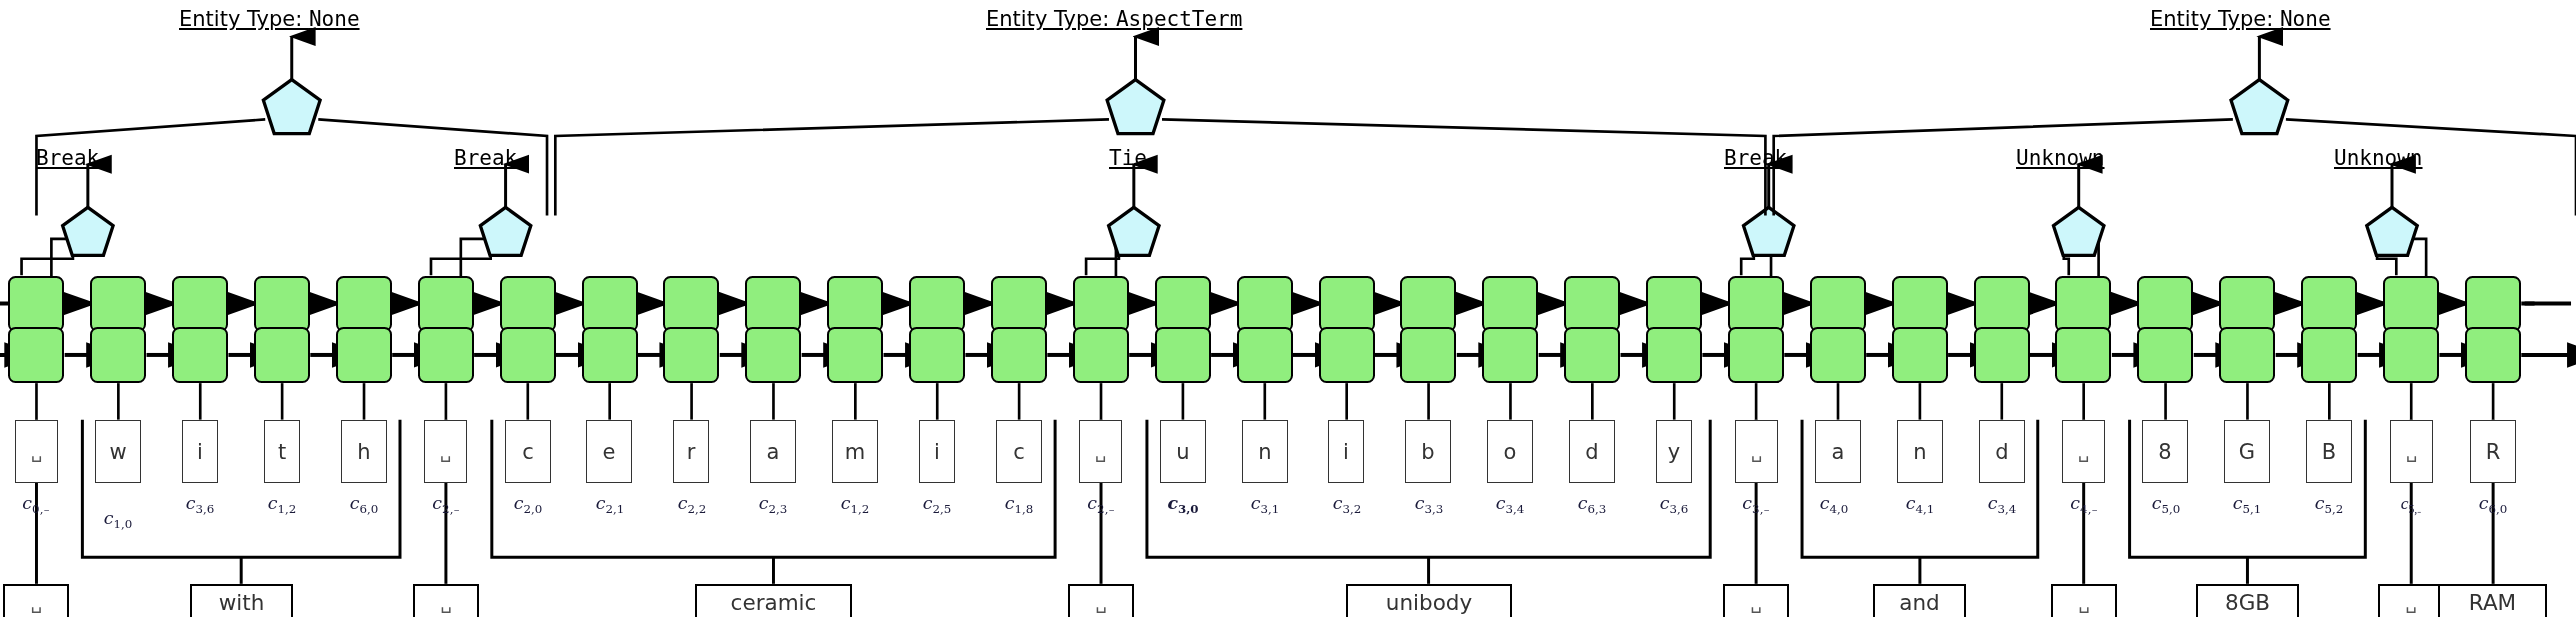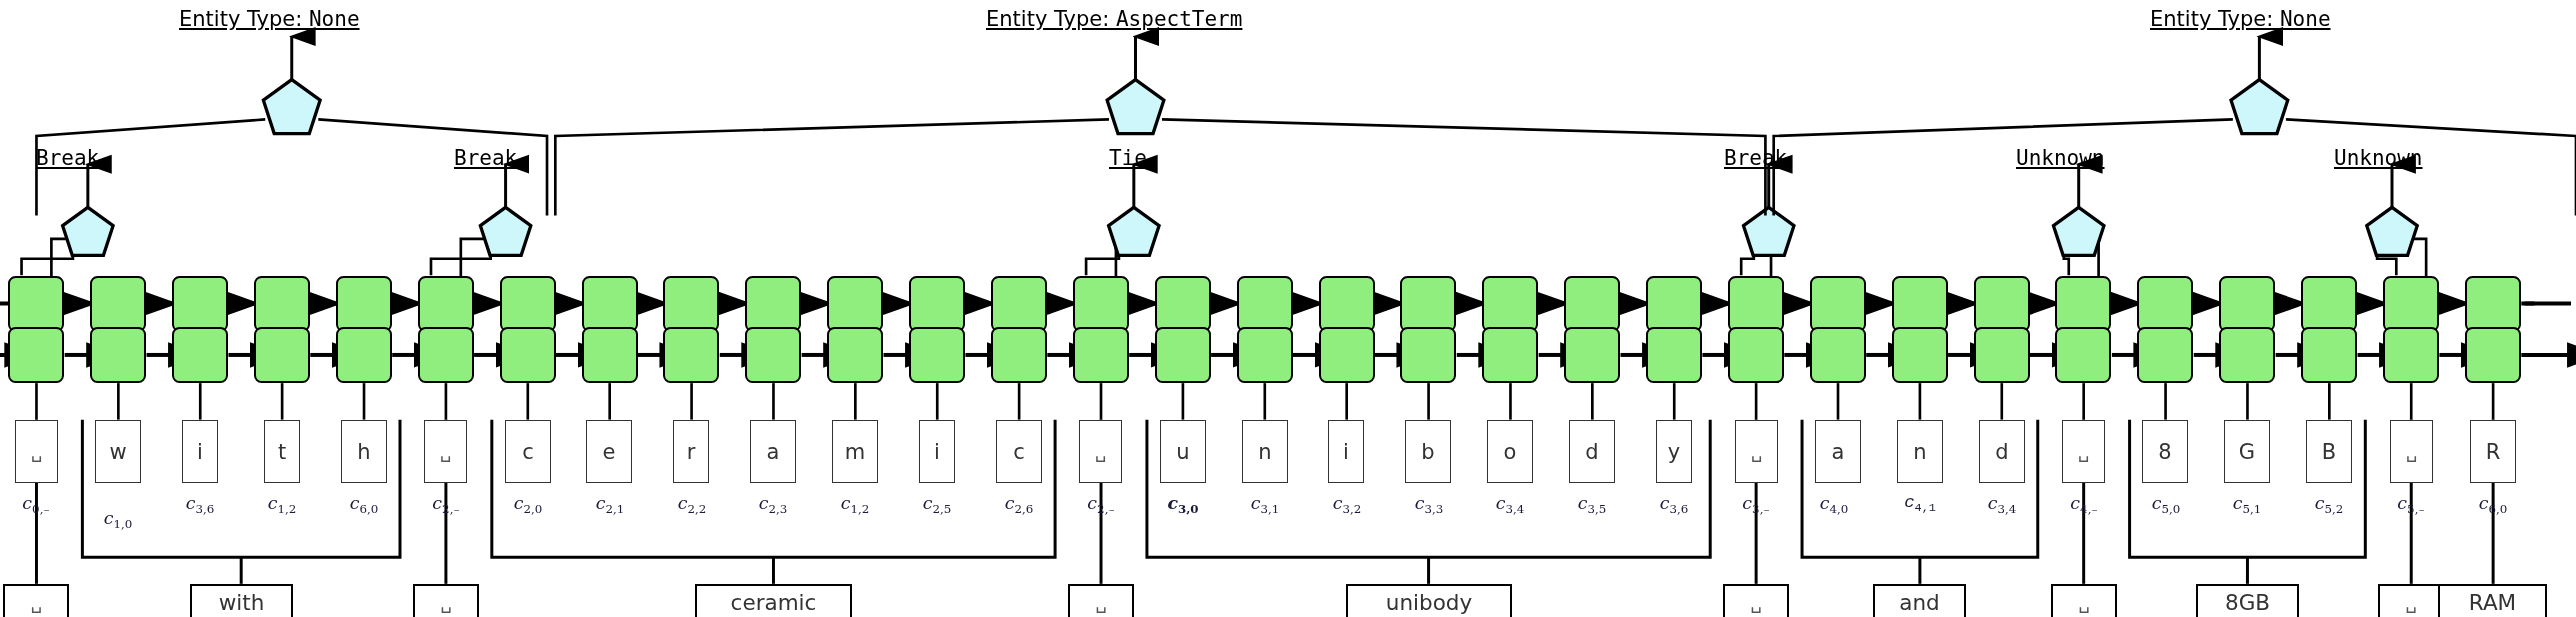--- a/index.html
+++ b/index.html
@@ -239,55 +239,55 @@
       <div class="csub" style="left: 610px; top: 493px; transform: translateX(-50%);">c<sub>2,1</sub></div>
       <div class="charbox" style="left: 673px; top: 420px; width: 36px; height: 63px;">r</div>
       <div class="csub" style="left: 692px; top: 493px; transform: translateX(-50%);">c<sub>2,2</sub></div>
       <div class="charbox" style="left: 750px; top: 420px; width: 46px; height: 63px;">a</div>
       <div class="csub" style="left: 773px; top: 493px; transform: translateX(-50%);">c<sub>2,3</sub></div>
       <div class="charbox" style="left: 832px; top: 420px; width: 46px; height: 63px;">m</div>
       <div class="csub" style="left: 855px; top: 493px; transform: translateX(-50%);">c<sub>1,2</sub></div>
       <div class="charbox" style="left: 919px; top: 420px; width: 36px; height: 63px;">i</div>
       <div class="csub" style="left: 937px; top: 493px; transform: translateX(-50%);">c<sub>2,5</sub></div>
       <div class="charbox" style="left: 996px; top: 420px; width: 46px; height: 63px;">c</div>
-      <div class="csub" style="left: 1019px; top: 493px; transform: translateX(-50%);">c<sub>2,6</sub></div>
+      <div class="csub" style="left: 1019px; top: 493px; transform: translateX(-50%);">c<sub>1,8</sub></div>
       <div class="charbox" style="left: 1079px; top: 420px; width: 43px; height: 63px; font-size: 18px; color: rgb(85, 85, 85);">␣</div>
       <div class="csub" style="left: 1101px; top: 493px; transform: translateX(-50%);">c<sub>2,₋</sub></div>
       <div class="charbox" style="left: 1160px; top: 420px; width: 46px; height: 63px;">u</div>
       <div class="csub" style="left: 1183px; top: 493px; transform: translateX(-50%); font-weight: bold;">c<sub>3,0</sub></div>
       <div class="charbox" style="left: 1242px; top: 420px; width: 46px; height: 63px;">n</div>
       <div class="csub" style="left: 1265px; top: 493px; transform: translateX(-50%);">c<sub>3,1</sub></div>
       <div class="charbox" style="left: 1328px; top: 420px; width: 36px; height: 63px;">i</div>
       <div class="csub" style="left: 1347px; top: 493px; transform: translateX(-50%);">c<sub>3,2</sub></div>
       <div class="charbox" style="left: 1405px; top: 420px; width: 46px; height: 63px;">b</div>
       <div class="csub" style="left: 1429px; top: 493px; transform: translateX(-50%);">c<sub>3,3</sub></div>
       <div class="charbox" style="left: 1487px; top: 420px; width: 46px; height: 63px;">o</div>
       <div class="csub" style="left: 1510px; top: 493px; transform: translateX(-50%);">c<sub>3,4</sub></div>
       <div class="charbox" style="left: 1569px; top: 420px; width: 46px; height: 63px;">d</div>
-      <div class="csub" style="left: 1592px; top: 493px; transform: translateX(-50%);">c<sub>3,5</sub></div>
+      <div class="csub" style="left: 1592px; top: 493px; transform: translateX(-50%);">c<sub>6,3</sub></div>
       <div class="charbox" style="left: 1656px; top: 420px; width: 36px; height: 63px;">y</div>
       <div class="csub" style="left: 1674px; top: 493px; transform: translateX(-50%);">c<sub>3,6</sub></div>
       <div class="charbox" style="left: 1735px; top: 420px; width: 43px; height: 63px; font-size: 18px; color: rgb(85, 85, 85);">␣</div>
       <div class="csub" style="left: 1756px; top: 493px; transform: translateX(-50%);">c<sub>3,₋</sub></div>
       <div class="charbox" style="left: 1815px; top: 420px; width: 46px; height: 63px;">a</div>
       <div class="csub" style="left: 1834px; top: 493px; transform: translateX(-50%); text-align: center;">c<sub>4,0</sub></div>
       <div class="charbox" style="left: 1897px; top: 420px; width: 46px; height: 63px;">n</div>
-      <div class="csub" style="left: 1920px; top: 493px; transform: translateX(-50%); font-family: Liberation Mono, monospace;">c<sub>4,1</sub></div>
+      <div class="csub" style="left: 1920px; top: 493px; transform: translateX(-50%);">c<sub>4,1</sub></div>
       <div class="charbox" style="left: 1979px; top: 420px; width: 46px; height: 63px;">d</div>
       <div class="csub" style="left: 2002px; top: 493px; transform: translateX(-50%);">c<sub>3,4</sub></div>
       <div class="charbox" style="left: 2062px; top: 420px; width: 43px; height: 63px; font-size: 18px; color: rgb(85, 85, 85);">␣</div>
       <div class="csub" style="left: 2084px; top: 493px; transform: translateX(-50%);">c<sub>4,₋</sub></div>
       <div class="charbox" style="left: 2142px; top: 420px; width: 46px; height: 63px;">8</div>
       <div class="csub" style="left: 2166px; top: 493px; transform: translateX(-50%);">c<sub>5,0</sub></div>
       <div class="charbox" style="left: 2224px; top: 420px; width: 46px; height: 63px;">G</div>
       <div class="csub" style="left: 2247px; top: 493px; transform: translateX(-50%);">c<sub>5,1</sub></div>
       <div class="charbox" style="left: 2306px; top: 420px; width: 46px; height: 63px;">B</div>
       <div class="csub" style="left: 2329px; top: 493px; transform: translateX(-50%);">c<sub>5,2</sub></div>
       <div class="charbox" style="left: 2390px; top: 420px; width: 43px; height: 63px; font-size: 18px; color: rgb(85, 85, 85);">␣</div>
-      <div class="csub" style="left: 2411px; top: 493px; transform: translateX(-50%);">c<sub>5,₋</sub></div>
+      <div class="csub" style="left: 2411px; top: 493px; transform: translateX(-50%); font-family: Liberation Serif, serif;">c<sub>5,₋</sub></div>
       <div class="charbox" style="left: 2470px; top: 420px; width: 46px; height: 63px;">R</div>
       <div class="csub" style="left: 2493px; top: 493px; transform: translateX(-50%);">c<sub>6,0</sub></div>
       <div class="wordbox" style="left: 3.3px; top: 584px; width: 66px; font-size: 18px; color: rgb(85, 85, 85);">␣</div>
       <div class="wordbox" style="left: 190px; top: 584px; width: 103px;">with</div>
       <div class="wordbox" style="left: 413px; top: 584px; width: 66px; font-size: 18px; color: rgb(85, 85, 85);">␣</div>
       <div class="wordbox" style="left: 695px; top: 584px; width: 157px;">ceramic</div>
       <div class="wordbox" style="left: 1068px; top: 584px; width: 66px; font-size: 18px; color: rgb(85, 85, 85);">␣</div>
       <div class="wordbox" style="left: 1346px; top: 584px; width: 166px;">unibody</div>
       <div class="wordbox" style="left: 1723px; top: 584px; width: 66px; font-size: 18px; color: rgb(85, 85, 85);">␣</div>
       <div class="wordbox" style="left: 1873px; top: 584px; width: 93px;">and</div>

